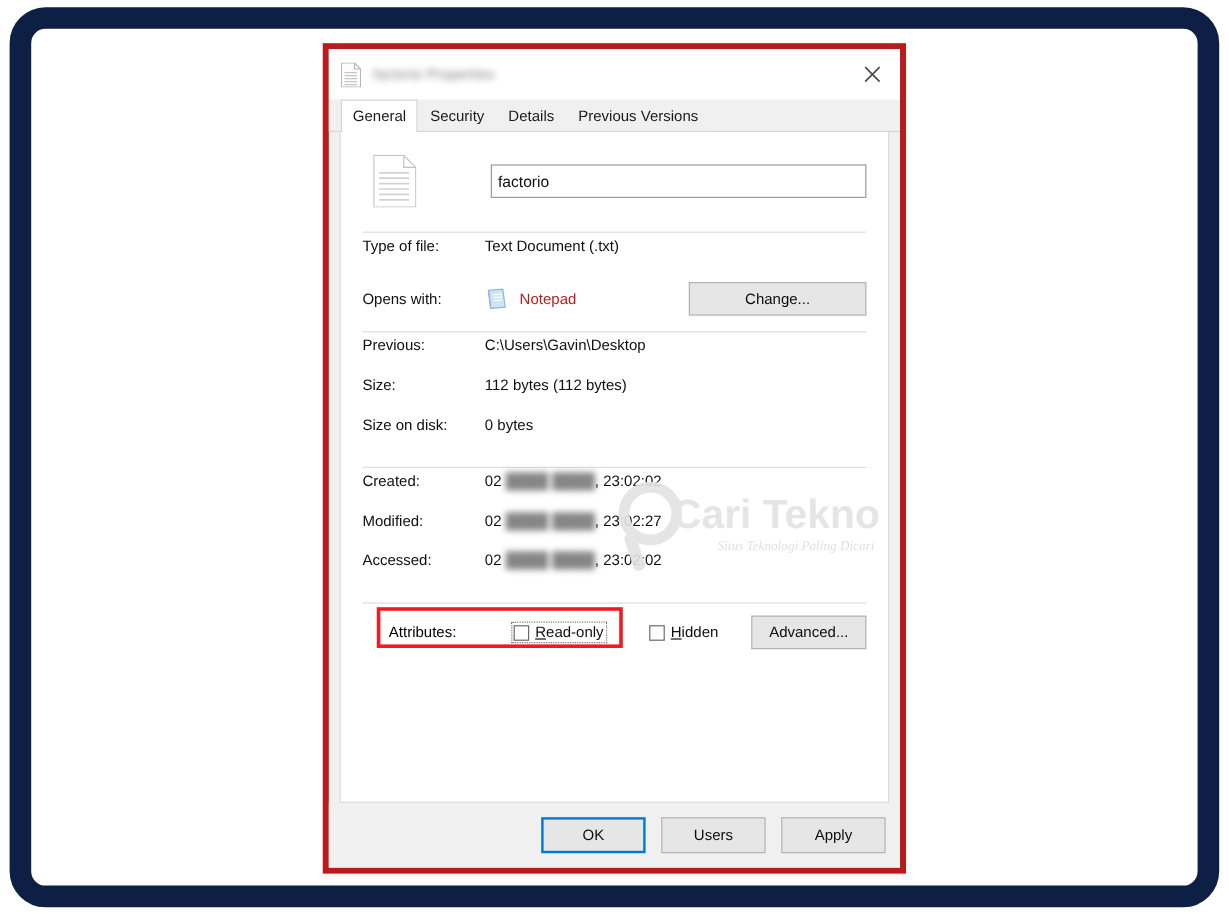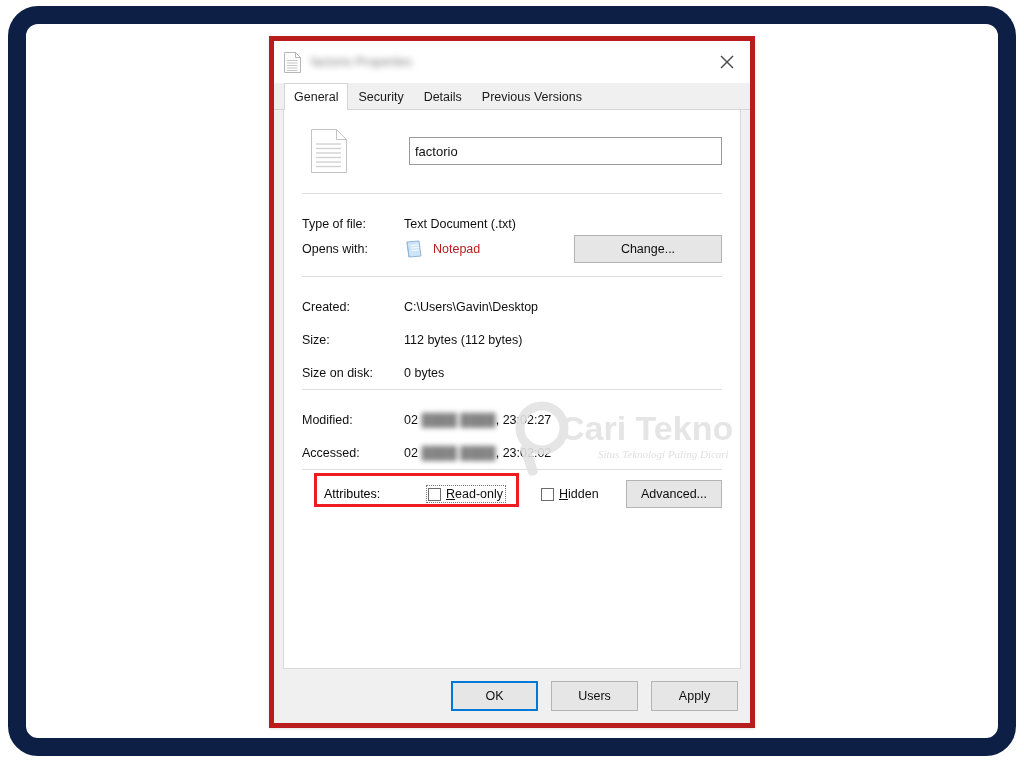--- a/index.html
+++ b/index.html
@@ -178,21 +178,21 @@
     border: none;
     border-top: 1px solid #dedede;
     margin: 9px 0 0 0;
     height: 0;
   }
 
   .field-list { margin-top: 4px; }
 
   .field-row {
     display: flex;
-    align-items: flex-end;
+    align-items: flex-start;
     height: 33px;
     font-size: 12.5px;
     color: #0f0f0f;
   }
   .field-label {
     width: 102px;
     flex: 0 0 102px;
     color: #0f0f0f;
   }
   .field-value {
@@ -404,36 +404,40 @@
             </div>
             <div id="openswith-app">Notepad</div>
             <button id="change-button" class="win-btn">Change...</button>
           </div>
         </div>
 
         <hr class="sep">
 
         <div class="field-list">
           <div class="field-row">
-            <div class="field-label">Created:</div>
+            <div class="field-label">Previous:</div>
             <div class="field-value">C:\Users\Gavin\Desktop</div>
           </div>
           <div class="field-row">
             <div class="field-label">Size:</div>
             <div class="field-value">112 bytes (112 bytes)</div>
           </div>
           <div class="field-row">
             <div class="field-label">Size on disk:</div>
             <div class="field-value">0 bytes</div>
           </div>
         </div>
 
         <hr class="sep">
 
         <div class="field-list">
+          <div class="field-row">
+            <div class="field-label">Created:</div>
+            <div class="field-value"><span>02 </span><span class="blur-chunk">████ ████</span><span>, 23:02:02</span></div>
+          </div>
           <div class="field-row">
             <div class="field-label">Modified:</div>
             <div class="field-value"><span>02 </span><span class="blur-chunk">████ ████</span><span>, 23:02:27</span></div>
           </div>
           <div class="field-row">
             <div class="field-label">Accessed:</div>
             <div class="field-value"><span>02 </span><span class="blur-chunk">████ ████</span><span>, 23:02:02</span></div>
           </div>
         </div>
 

